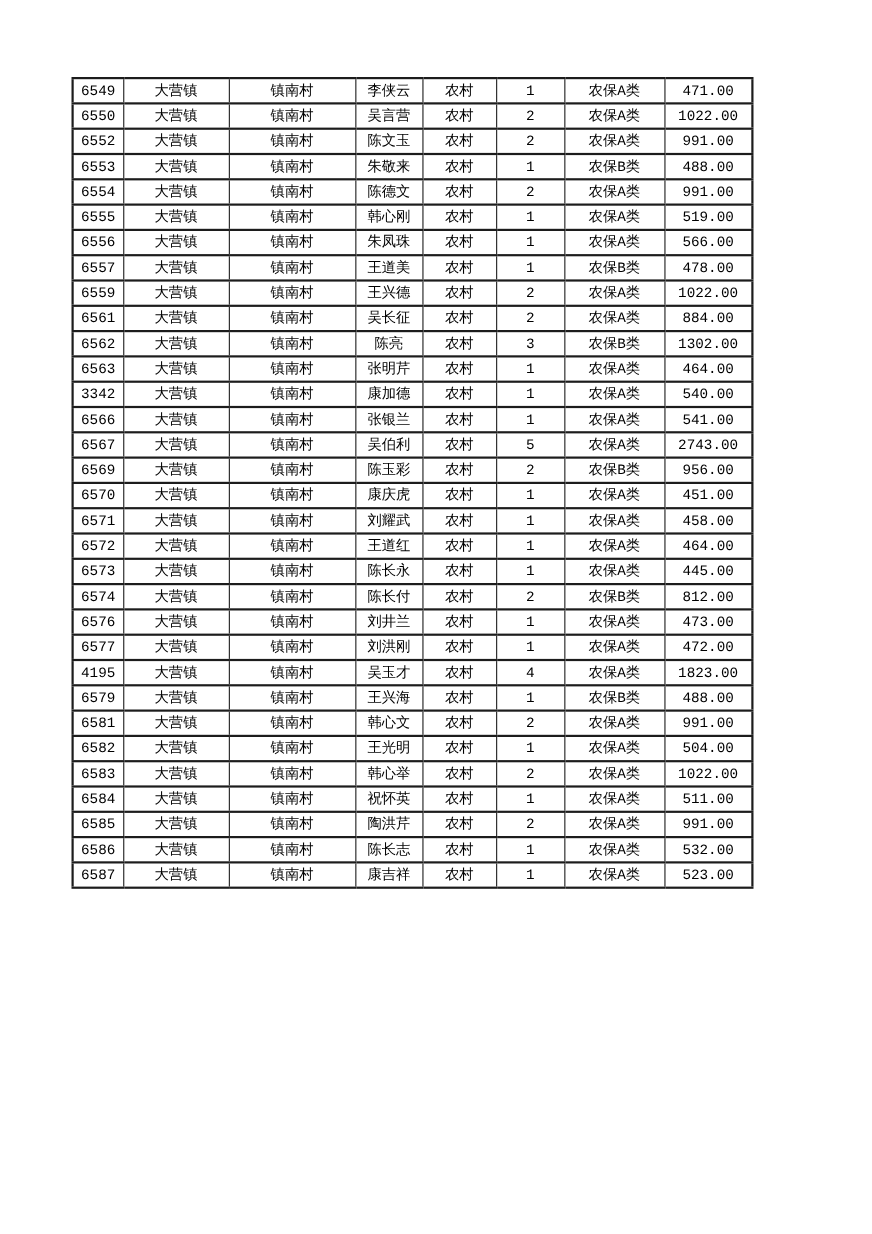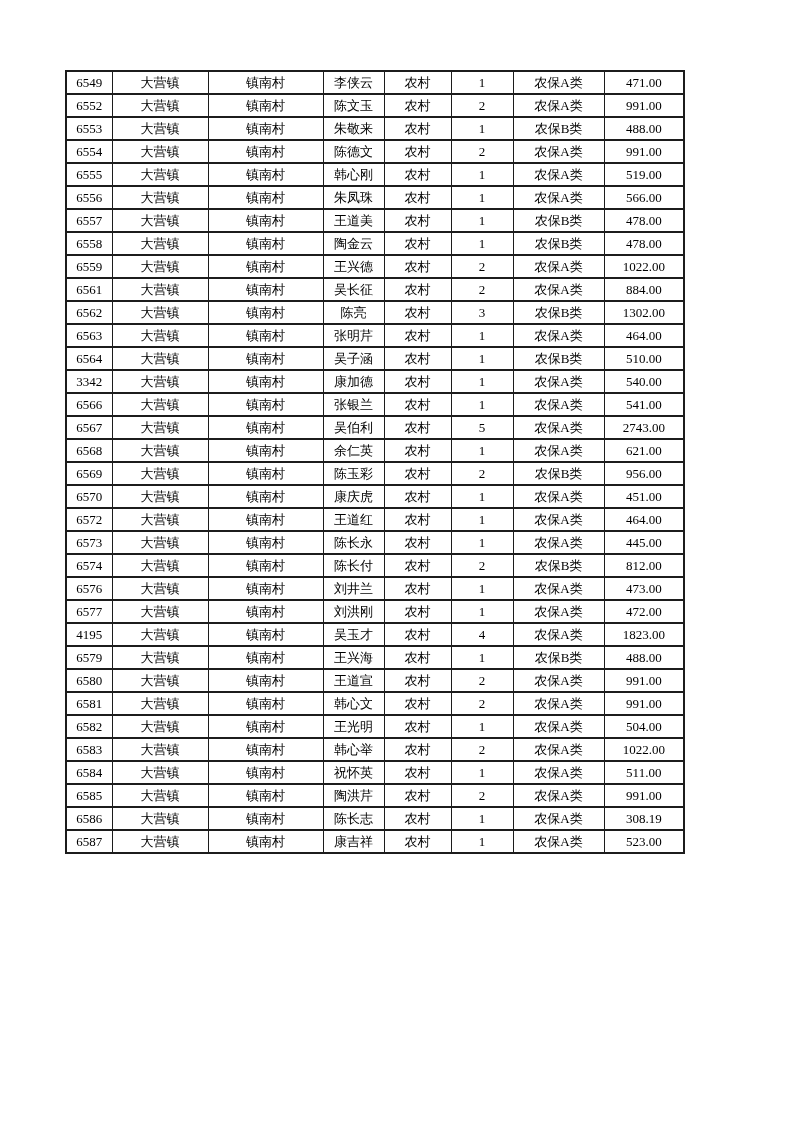--- a/index.html
+++ b/index.html
@@ -15,20 +15,21 @@
     color: #000000;
     overflow: hidden;
   }
   .sheet {
     position: absolute;
     left: 0;
     top: 0;
     width: 727px;
     height: 1122px;
     background: #ffffff;
+    font-family: Liberation Mono, monospace;
   }
   table.grid {
     position: absolute;
     left: 65px;
     top: 70px;
     width: 618px;
     border-collapse: collapse;
     table-layout: fixed;
     border: 2px solid #1c1c1c;
   }
@@ -67,20 +68,30 @@
           <td>6549</td>
           <td>大营镇</td>
           <td>镇南村</td>
           <td>李侠云</td>
           <td>农村</td>
           <td>1</td>
           <td>农保A类</td>
           <td>471.00</td>
         </tr>
         <tr>
+          <td>6550</td>
+          <td>大营镇</td>
+          <td>镇南村</td>
+          <td>吴言营</td>
+          <td>农村</td>
+          <td>2</td>
+          <td>农保A类</td>
+          <td>1022.00</td>
+        </tr>
+        <tr>
           <td>6552</td>
           <td>大营镇</td>
           <td>镇南村</td>
           <td>陈文玉</td>
           <td>农村</td>
           <td>2</td>
           <td>农保A类</td>
           <td>991.00</td>
         </tr>
         <tr>
@@ -127,30 +138,20 @@
           <td>6557</td>
           <td>大营镇</td>
           <td>镇南村</td>
           <td>王道美</td>
           <td>农村</td>
           <td>1</td>
           <td>农保B类</td>
           <td>478.00</td>
         </tr>
         <tr>
-          <td>6558</td>
-          <td>大营镇</td>
-          <td>镇南村</td>
-          <td>陶金云</td>
-          <td>农村</td>
-          <td>1</td>
-          <td>农保B类</td>
-          <td>478.00</td>
-        </tr>
-        <tr>
           <td>6559</td>
           <td>大营镇</td>
           <td>镇南村</td>
           <td>王兴德</td>
           <td>农村</td>
           <td>2</td>
           <td>农保A类</td>
           <td>1022.00</td>
         </tr>
         <tr>
@@ -177,30 +178,20 @@
           <td>6563</td>
           <td>大营镇</td>
           <td>镇南村</td>
           <td>张明芹</td>
           <td>农村</td>
           <td>1</td>
           <td>农保A类</td>
           <td>464.00</td>
         </tr>
         <tr>
-          <td>6564</td>
-          <td>大营镇</td>
-          <td>镇南村</td>
-          <td>吴子涵</td>
-          <td>农村</td>
-          <td>1</td>
-          <td>农保B类</td>
-          <td>510.00</td>
-        </tr>
-        <tr>
           <td>3342</td>
           <td>大营镇</td>
           <td>镇南村</td>
           <td>康加德</td>
           <td>农村</td>
           <td>1</td>
           <td>农保A类</td>
           <td>540.00</td>
         </tr>
         <tr>
@@ -217,50 +208,50 @@
           <td>6567</td>
           <td>大营镇</td>
           <td>镇南村</td>
           <td>吴伯利</td>
           <td>农村</td>
           <td>5</td>
           <td>农保A类</td>
           <td>2743.00</td>
         </tr>
         <tr>
-          <td>6568</td>
-          <td>大营镇</td>
-          <td>镇南村</td>
-          <td>余仁英</td>
-          <td>农村</td>
-          <td>1</td>
-          <td>农保A类</td>
-          <td>621.00</td>
-        </tr>
-        <tr>
           <td>6569</td>
           <td>大营镇</td>
           <td>镇南村</td>
           <td>陈玉彩</td>
           <td>农村</td>
           <td>2</td>
           <td>农保B类</td>
           <td>956.00</td>
         </tr>
         <tr>
           <td>6570</td>
           <td>大营镇</td>
           <td>镇南村</td>
           <td>康庆虎</td>
           <td>农村</td>
           <td>1</td>
           <td>农保A类</td>
           <td>451.00</td>
         </tr>
         <tr>
+          <td>6571</td>
+          <td>大营镇</td>
+          <td>镇南村</td>
+          <td>刘耀武</td>
+          <td>农村</td>
+          <td>1</td>
+          <td>农保A类</td>
+          <td>458.00</td>
+        </tr>
+        <tr>
           <td>6572</td>
           <td>大营镇</td>
           <td>镇南村</td>
           <td>王道红</td>
           <td>农村</td>
           <td>1</td>
           <td>农保A类</td>
           <td>464.00</td>
         </tr>
         <tr>
@@ -317,88 +308,78 @@
           <td>6579</td>
           <td>大营镇</td>
           <td>镇南村</td>
           <td>王兴海</td>
           <td>农村</td>
           <td>1</td>
           <td>农保B类</td>
           <td>488.00</td>
         </tr>
         <tr>
-          <td>6580</td>
-          <td>大营镇</td>
-          <td>镇南村</td>
-          <td>王道宣</td>
+          <td>6581</td>
+          <td>大营镇</td>
+          <td>镇南村</td>
+          <td>韩心文</td>
           <td>农村</td>
           <td>2</td>
           <td>农保A类</td>
           <td>991.00</td>
         </tr>
         <tr>
-          <td>6581</td>
-          <td>大营镇</td>
-          <td>镇南村</td>
-          <td>韩心文</td>
+          <td>6582</td>
+          <td>大营镇</td>
+          <td>镇南村</td>
+          <td>王光明</td>
+          <td>农村</td>
+          <td>1</td>
+          <td>农保A类</td>
+          <td>504.00</td>
+        </tr>
+        <tr>
+          <td>6583</td>
+          <td>大营镇</td>
+          <td>镇南村</td>
+          <td>韩心举</td>
+          <td>农村</td>
+          <td>2</td>
+          <td>农保A类</td>
+          <td>1022.00</td>
+        </tr>
+        <tr>
+          <td>6584</td>
+          <td>大营镇</td>
+          <td>镇南村</td>
+          <td>祝怀英</td>
+          <td>农村</td>
+          <td>1</td>
+          <td>农保A类</td>
+          <td>511.00</td>
+        </tr>
+        <tr>
+          <td>6585</td>
+          <td>大营镇</td>
+          <td>镇南村</td>
+          <td>陶洪芹</td>
           <td>农村</td>
           <td>2</td>
           <td>农保A类</td>
           <td>991.00</td>
         </tr>
         <tr>
-          <td>6582</td>
-          <td>大营镇</td>
-          <td>镇南村</td>
-          <td>王光明</td>
-          <td>农村</td>
-          <td>1</td>
-          <td>农保A类</td>
-          <td>504.00</td>
-        </tr>
-        <tr>
-          <td>6583</td>
-          <td>大营镇</td>
-          <td>镇南村</td>
-          <td>韩心举</td>
-          <td>农村</td>
-          <td>2</td>
-          <td>农保A类</td>
-          <td>1022.00</td>
-        </tr>
-        <tr>
-          <td>6584</td>
-          <td>大营镇</td>
-          <td>镇南村</td>
-          <td>祝怀英</td>
-          <td>农村</td>
-          <td>1</td>
-          <td>农保A类</td>
-          <td>511.00</td>
-        </tr>
-        <tr>
-          <td>6585</td>
-          <td>大营镇</td>
-          <td>镇南村</td>
-          <td>陶洪芹</td>
-          <td>农村</td>
-          <td>2</td>
-          <td>农保A类</td>
-          <td>991.00</td>
-        </tr>
-        <tr>
           <td>6586</td>
           <td>大营镇</td>
           <td>镇南村</td>
           <td>陈长志</td>
           <td>农村</td>
           <td>1</td>
           <td>农保A类</td>
-          <td>308.19</td>
+          <td>532.00</td>
         </tr>
         <tr>
           <td>6587</td>
           <td>大营镇</td>
           <td>镇南村</td>
           <td>康吉祥</td>
           <td>农村</td>
           <td>1</td>
           <td>农保A类</td>
           <td>523.00</td>

